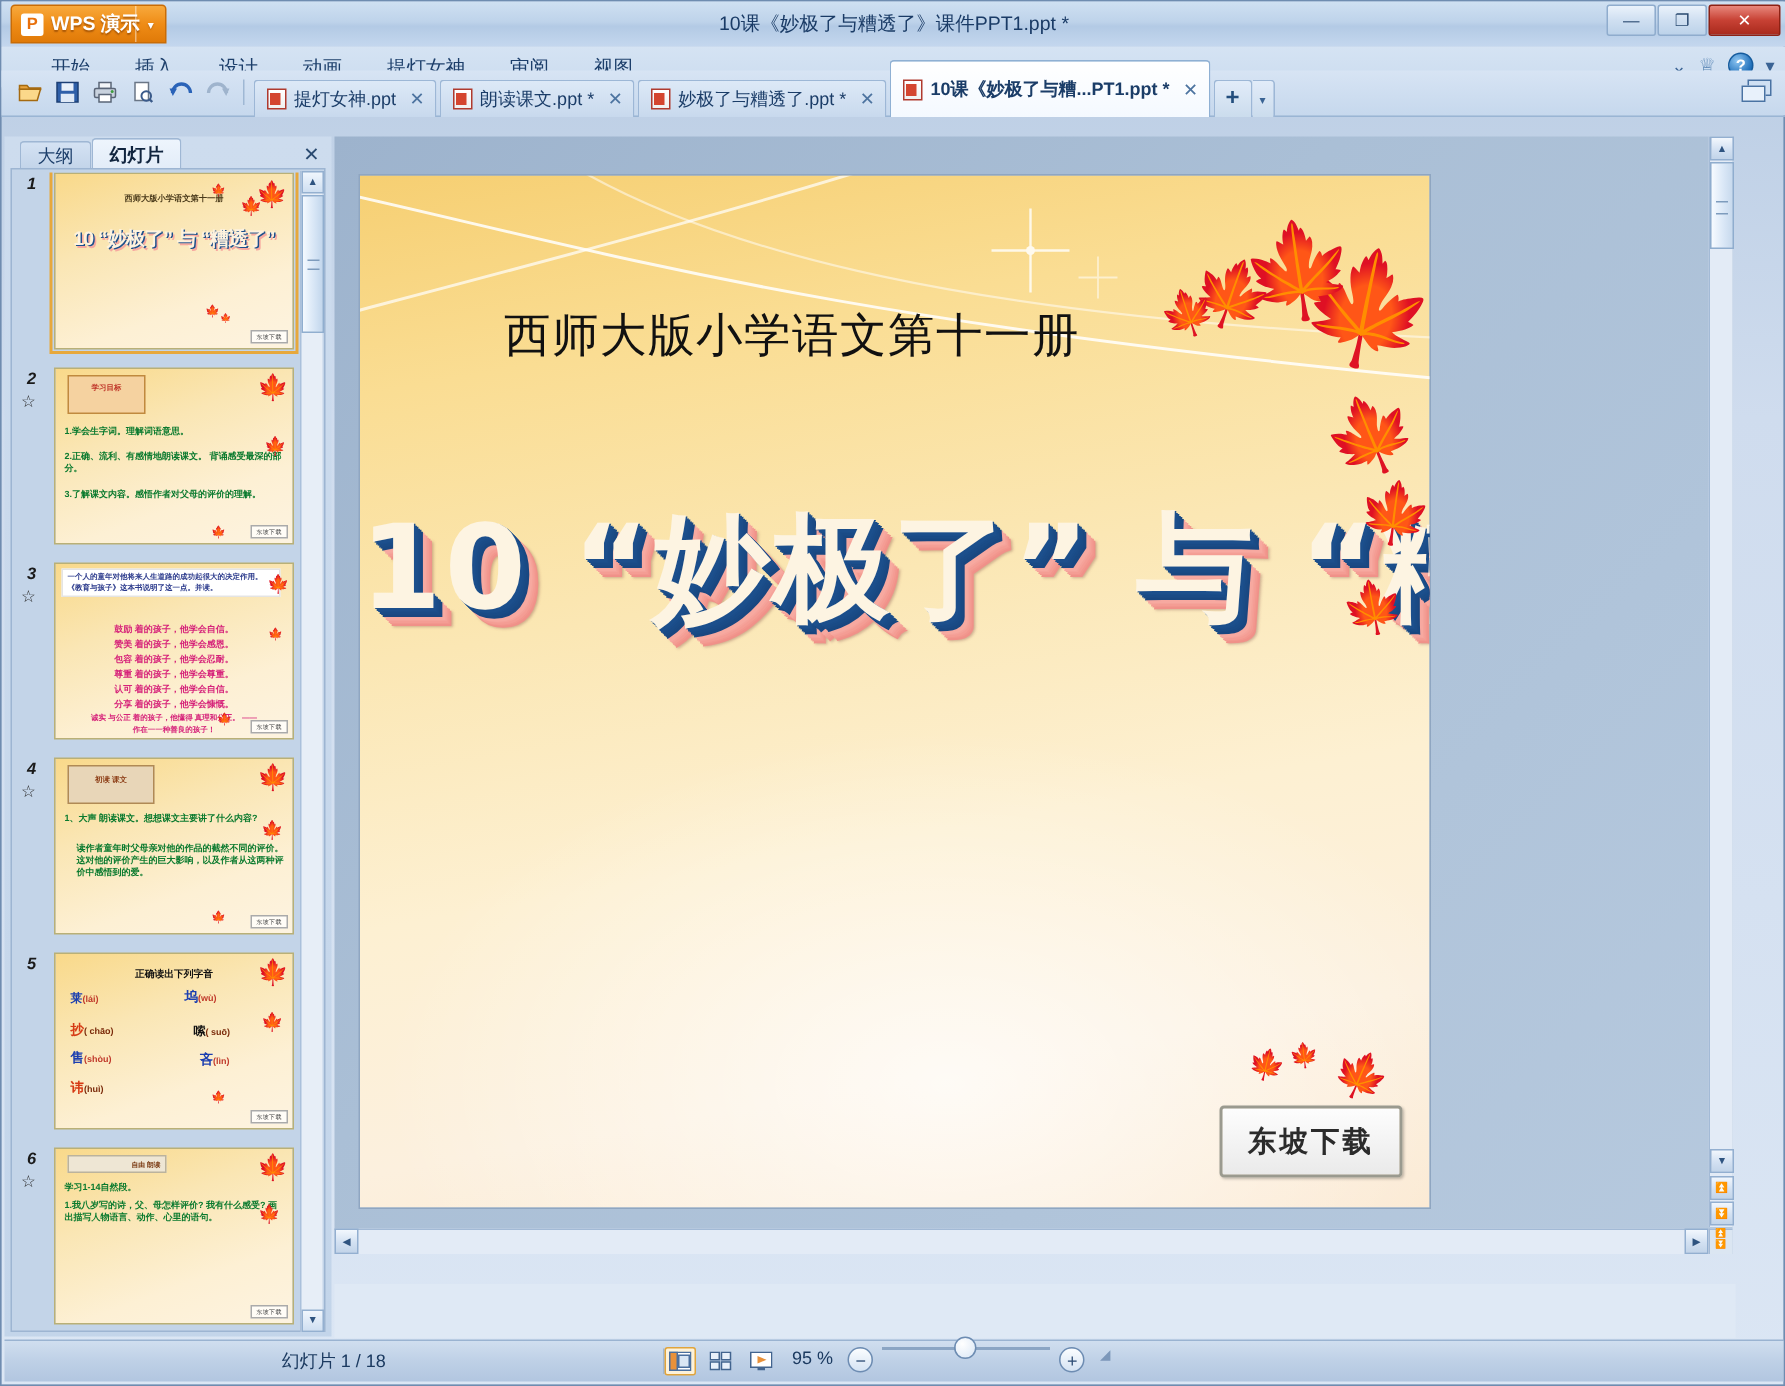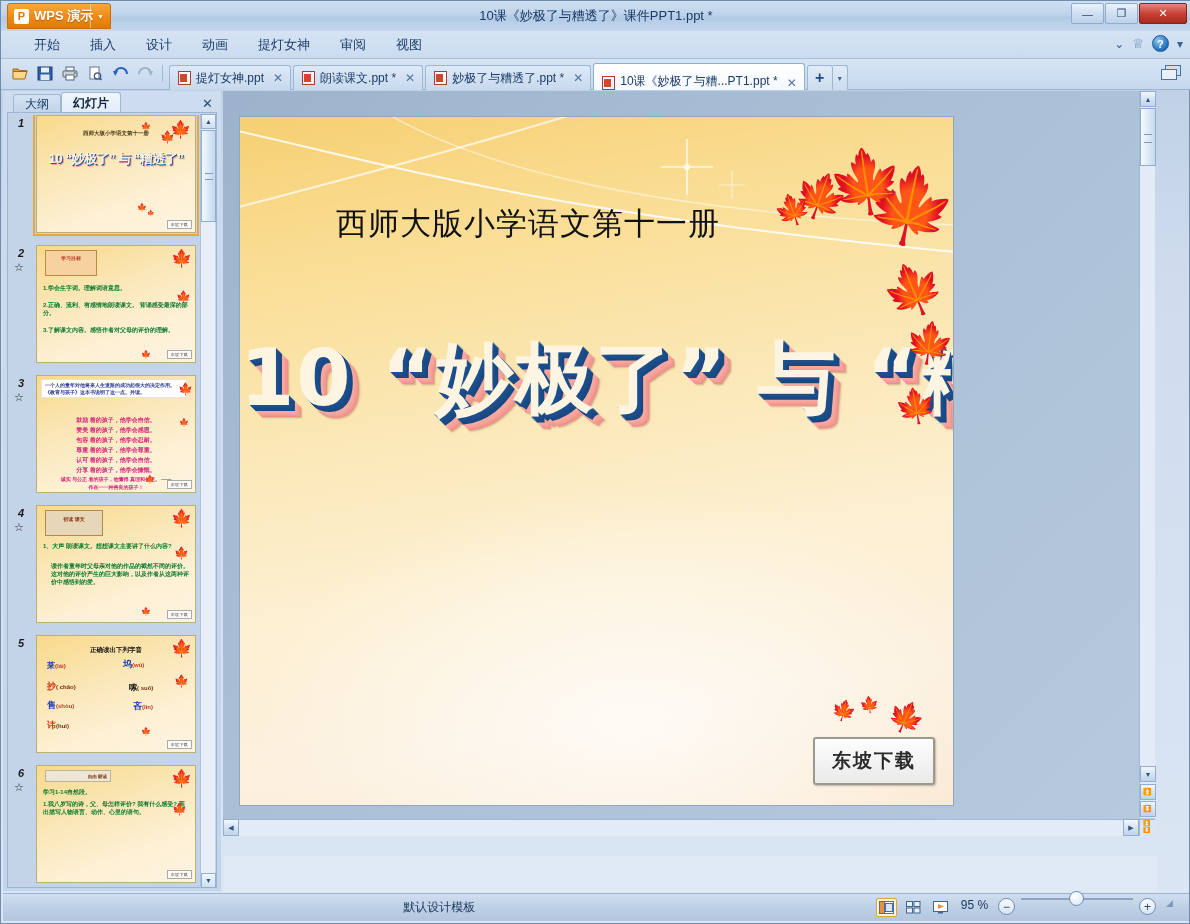--- a/index.html
+++ b/index.html
@@ -76,39 +76,39 @@
     width: 17px; height: 17px; border-radius: 50%;
     background: radial-gradient(circle at 35% 30%,#8ec6f2,#1f6fba 70%);
     color: #fff; font-size: 11px; font-weight: bold;
     display: flex; align-items: center; justify-content: center;
     border: 1px solid #155b9d;
   }
   .shirt-ic { font-size: 13px; color: #5b87b6; }
 
   
   .toolbar {
-    position: absolute; left: 0; top: 58px; width: 1190px; height: 31px;
+    position: absolute; left: 0; top: 46px; width: 1190px; height: 31px;
     background: linear-gradient(180deg,#d7e4f4 0%,#c6d8ed 100%);
     border-bottom: 1px solid #9ab5d4;
   }
   .qa { position: absolute; left: 8px; top: 3px; display: flex; align-items: center; gap: 3px; }
   .qa-btn { width: 22px; height: 22px; display: flex; align-items: center; justify-content: center; font-size: 14px; }
   .qa-sep { width: 1px; height: 17px; background: #9fb8d4; margin: 0 3px; }
 
   .doctabs { position: absolute; left: 168px; top: 3px; height: 28px; display: flex; align-items: flex-end; }
   .dtab {
     height: 25px; display: flex; align-items: center; gap: 5px;
     padding: 0 7px 0 8px; font-size: 12px; color: #1b3d68;
     background: linear-gradient(180deg,#dde9f7 0%,#c8d9ed 100%);
     border: 1px solid #9db7d6; border-bottom: none;
     border-radius: 3px 3px 0 0; margin-right: 2px; white-space: nowrap;
   }
   .dtab.active {
     background: linear-gradient(180deg,#ffffff 0%,#f4f9ff 100%);
-    font-weight: normal; height: 27px; border-color: #8fb0d3; align-items: flex-end;
+    font-weight: bold; height: 38px; border-color: #8fb0d3;
   }
   .ppt-ico {
     width: 13px; height: 14px; flex: none; position: relative;
     background: linear-gradient(180deg,#fff 0%,#f0f0f0 100%);
     border: 1px solid #b03a2e;
   }
   .ppt-ico::after {
     content: ""; position: absolute; left: 1px; top: 2px; width: 7px; height: 8px;
     background: #d4452f;
   }
@@ -617,21 +617,21 @@
     </div>
 
     <div class="stage-corner">⏫<br>⏬</div>
   </div>
 
   <div class="notes-wrap">
     
   </div>
 
   <div class="statusbar">
-    <div class="sb-mid">默认设计模板</div>
+    <div class="sb-left">幻灯片 1 / 18</div>
     <div class="sb-right">
       <div class="view-btn active">
         <svg width="15" height="13" viewBox="0 0 15 13">
             <rect x="0.5" y="0.5" width="14" height="12" fill="#fff" stroke="#4a6f9e"></rect>
             <rect x="0.5" y="0.5" width="5" height="12" fill="#e8913a" stroke="#4a6f9e"></rect>
             <rect x="6.5" y="2.5" width="7" height="8" fill="#d9e6f4" stroke="#4a6f9e"></rect>
           </svg>
       </div>
       <div class="view-btn">
         <svg width="15" height="13" viewBox="0 0 15 13">

